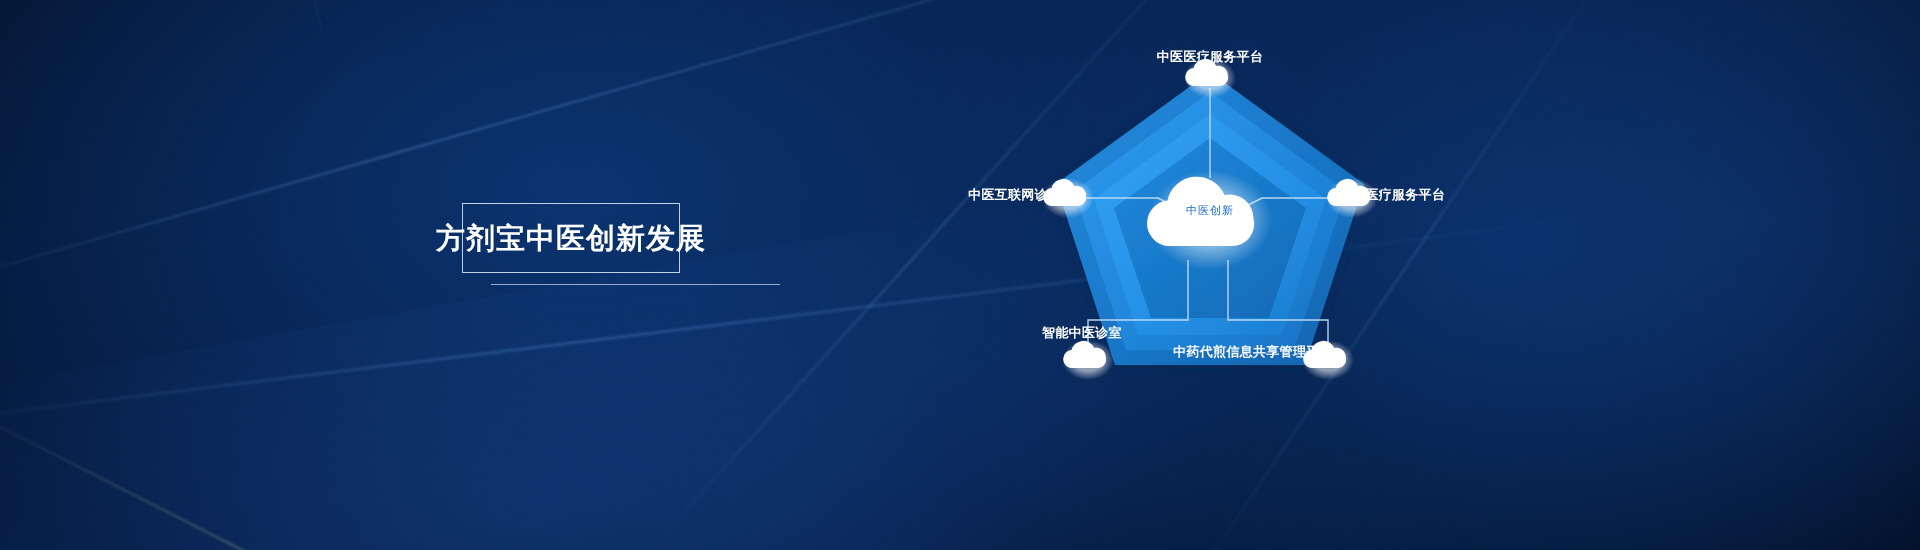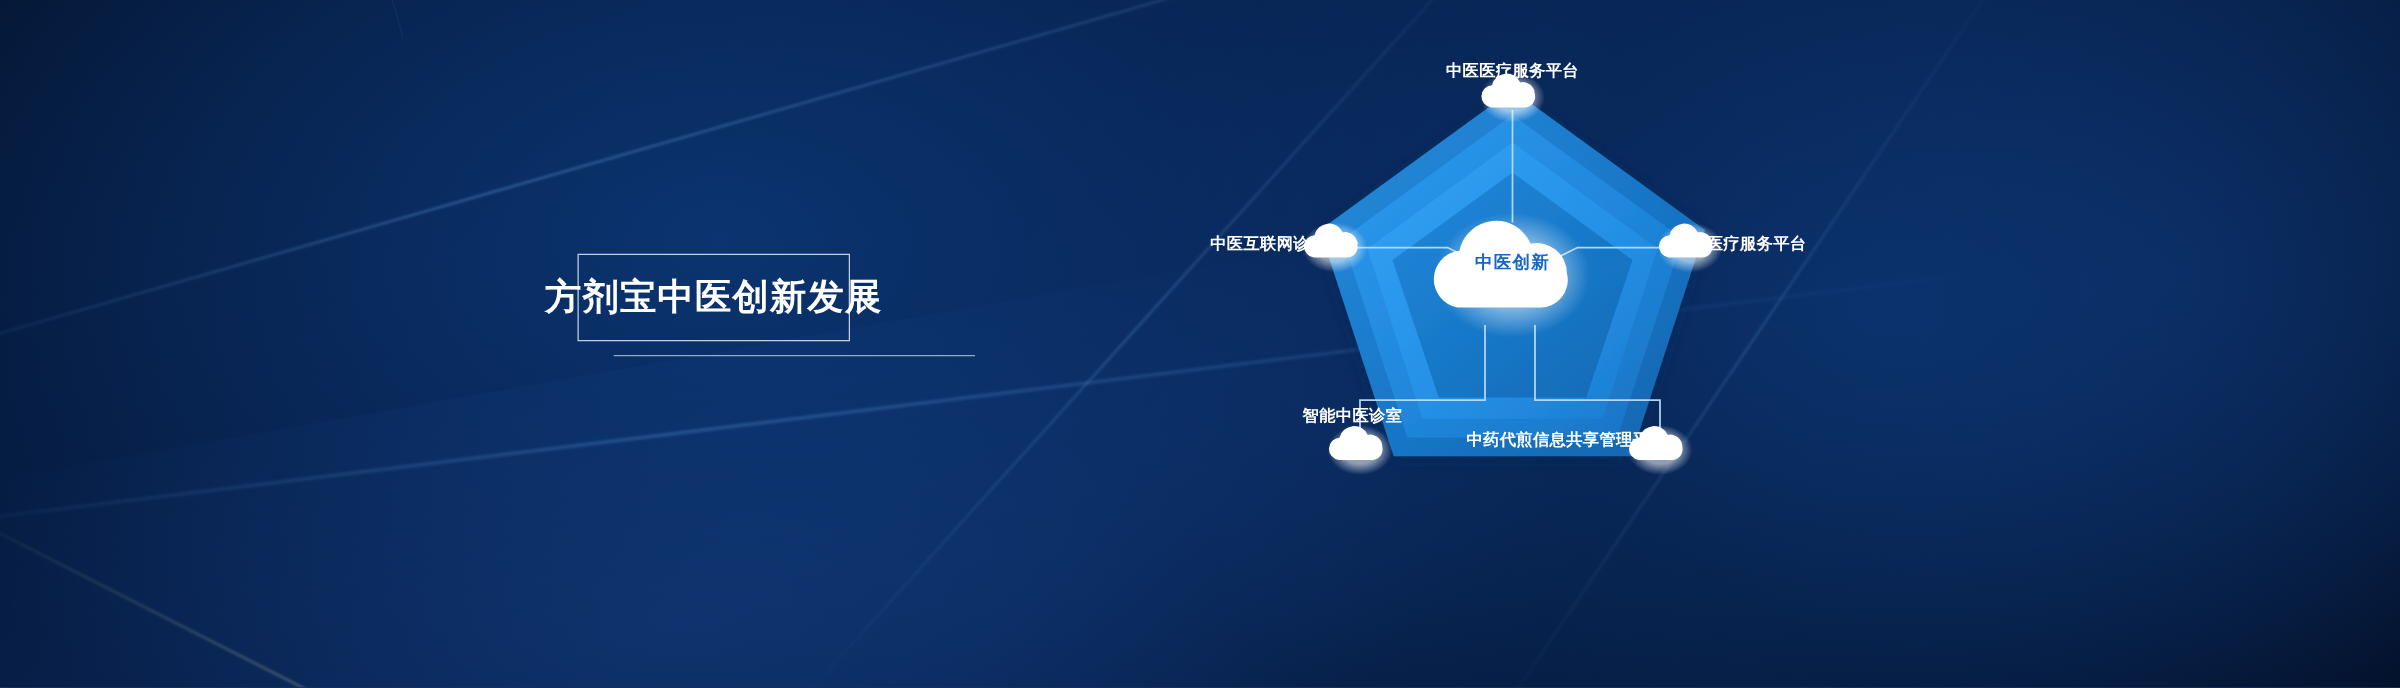--- a/index.html
+++ b/index.html
@@ -126,22 +126,22 @@
   .lbl-right  { left: 432px; top: 158px; transform: translateX(-50%); }
   .lbl-bl     { left: 122px; top: 296px; transform: translateX(-50%); }
   .lbl-br     { left: 293px; top: 315px; transform: translateX(-50%); }
 
   .center-label {
     position: absolute;
     left: 250px;
     top: 180px;
     transform: translate(-50%, -50%);
     color: #1668c4;
-    font-size: 14px;
-    font-weight: bold;
+    font-size: 11px;
+    font-weight: normal;
     letter-spacing: 1px;
     white-space: nowrap;
   }
 </style>
 </head>
 <body>
 
 <div id="banner">
 
   <div class="bg-layer">

